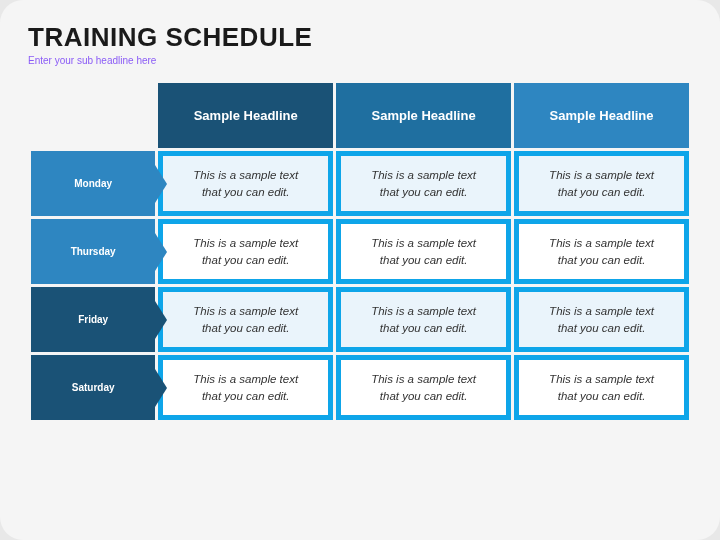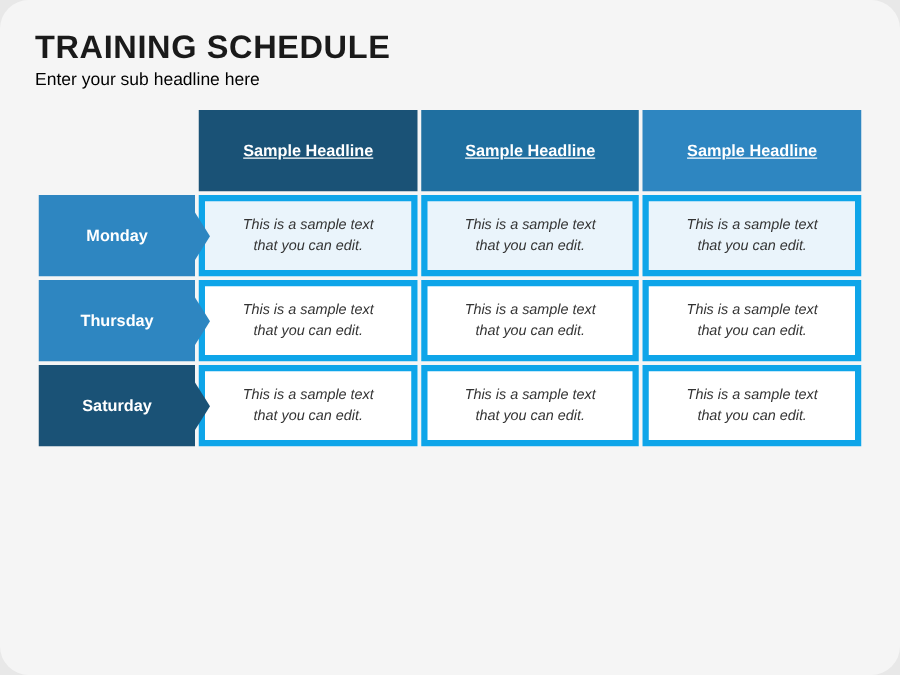--- a/index.html
+++ b/index.html
@@ -26,58 +26,57 @@
 
     .title {
       font-size: 26px;
       font-weight: 900;
       color: #1a1a1a;
       letter-spacing: 0.5px;
       margin-bottom: 2px;
     }
 
     .subtitle {
-      font-size: 14px;
-      color: #000000;
+      font-size: 10px;
+      color: #8b5cf6;
       margin-bottom: 14px;
     }
 
     .schedule-table {
       width: 100%;
       border-collapse: separate;
       border-spacing: 3px;
     }
 
     
     .col-header {
       background: #1a5276;
       color: #fff;
       font-weight: bold;
       font-size: 13px;
       text-align: center;
       padding: 22px 8px;
       width: 185px;
-      text-decoration: underline;
     }
 
     .col-header.mid {
       background: #1f6fa0;
     }
 
     .col-header.light {
       background: #2e86c1;
     }
 
     
     .day-cell {
       position: relative;
       background: #2e86c1;
       color: #fff;
       font-weight: bold;
-      font-size: 13px;
+      font-size: 10px;
       text-align: center;
       padding: 8px 10px;
       width: 130px;
       vertical-align: middle;
     }
 
     .day-cell.dark {
       background: #1a5276;
     }
 
@@ -155,20 +154,26 @@
           <td class="content-cell shaded"><em>This is a sample text<br>that you can edit.</em></td>
           <td class="content-cell shaded"><em>This is a sample text<br>that you can edit.</em></td>
         </tr>
         <tr>
           <td class="day-cell">Thursday</td>
           <td class="content-cell"><em>This is a sample text<br>that you can edit.</em></td>
           <td class="content-cell"><em>This is a sample text<br>that you can edit.</em></td>
           <td class="content-cell"><em>This is a sample text<br>that you can edit.</em></td>
         </tr>
         <tr>
+          <td class="day-cell dark">Friday</td>
+          <td class="content-cell shaded"><em>This is a sample text<br>that you can edit.</em></td>
+          <td class="content-cell shaded"><em>This is a sample text<br>that you can edit.</em></td>
+          <td class="content-cell shaded"><em>This is a sample text<br>that you can edit.</em></td>
+        </tr>
+        <tr>
           <td class="day-cell dark">Saturday</td>
           <td class="content-cell"><em>This is a sample text<br>that you can edit.</em></td>
           <td class="content-cell"><em>This is a sample text<br>that you can edit.</em></td>
           <td class="content-cell"><em>This is a sample text<br>that you can edit.</em></td>
         </tr>
       </tbody>
   </table>
 </div>
 
 </body></html>

